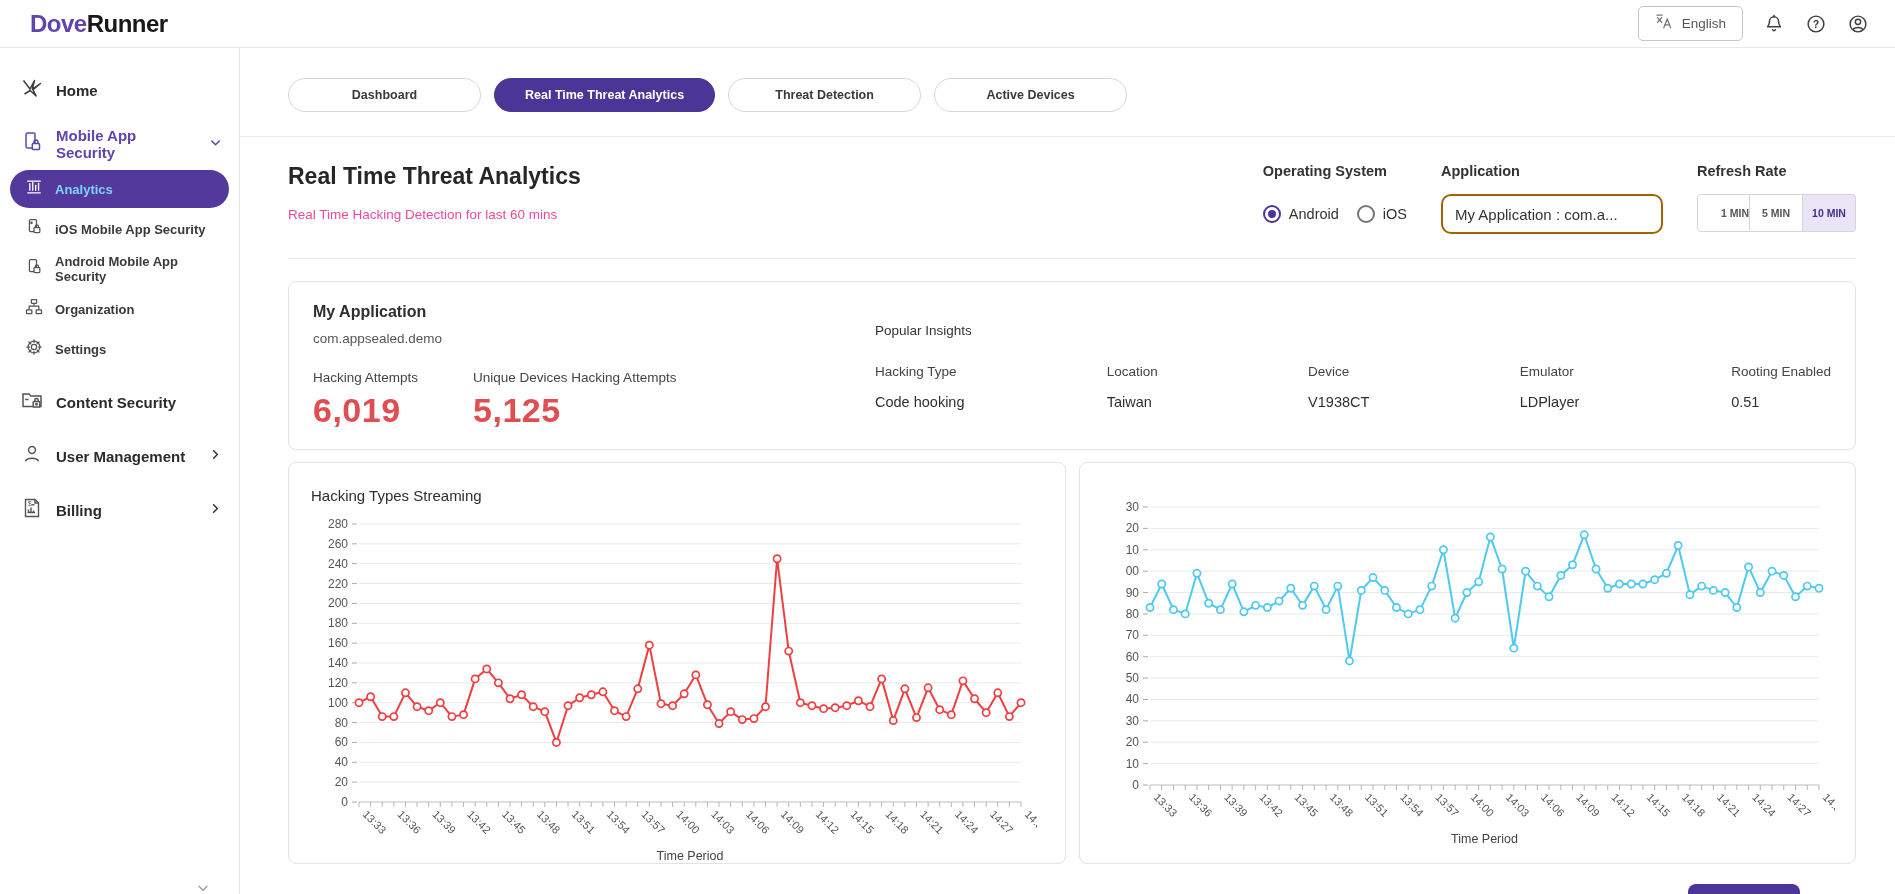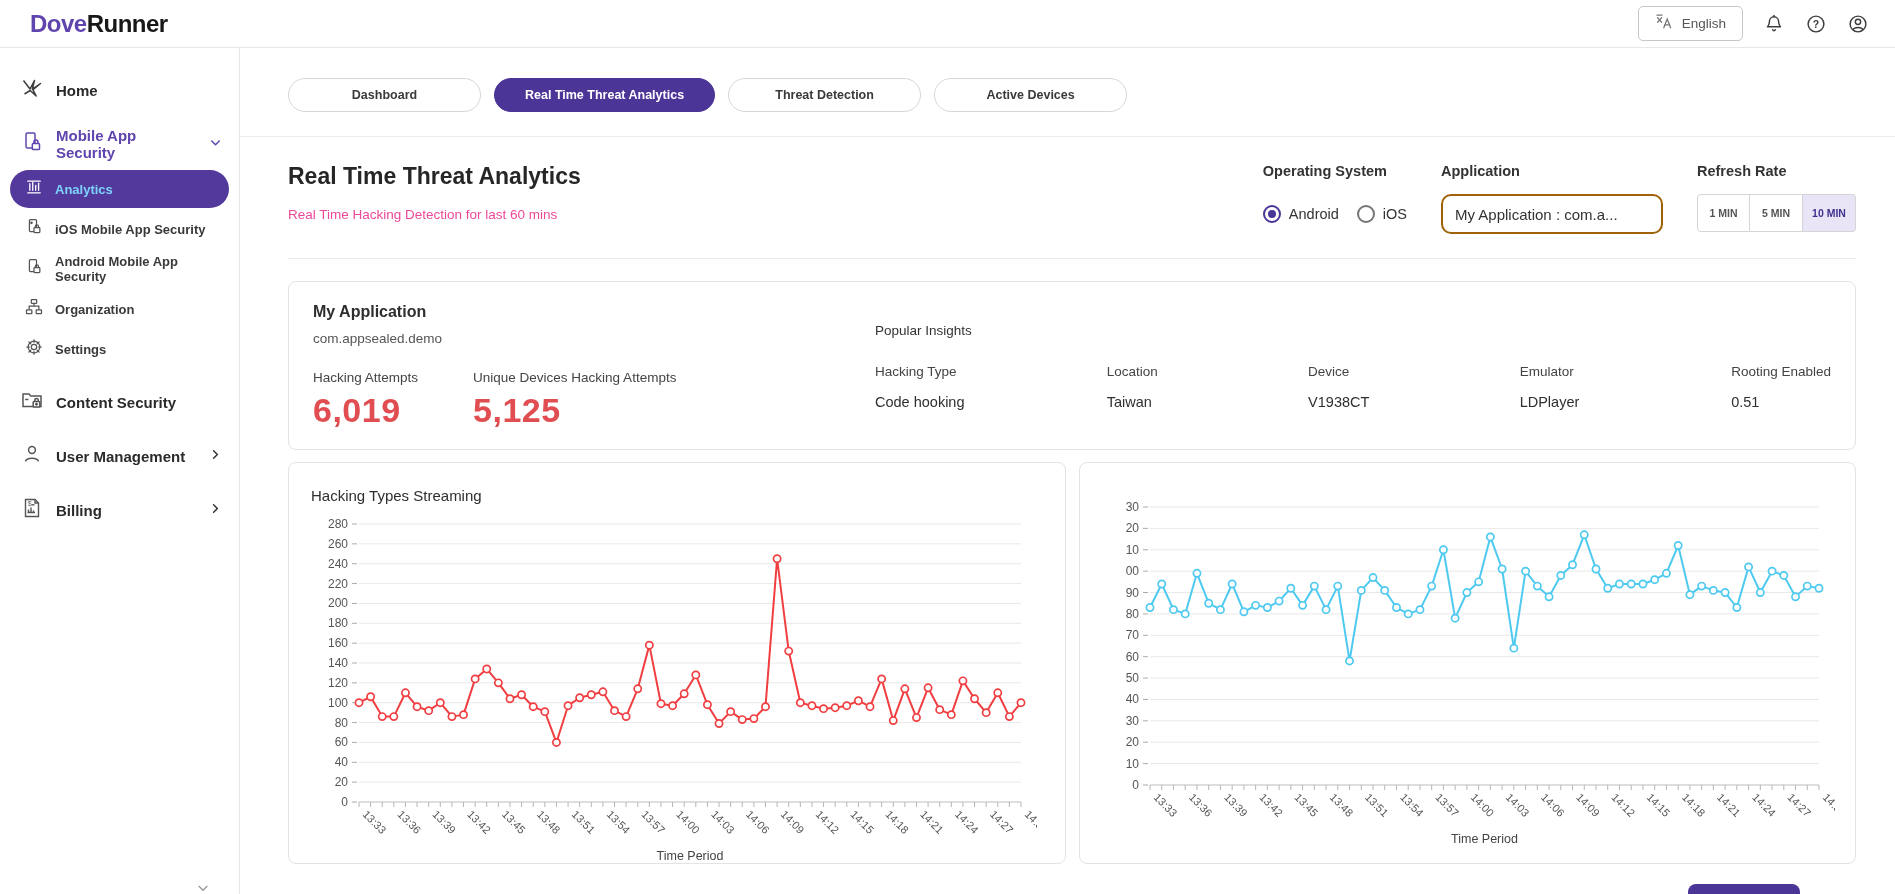--- a/index.html
+++ b/index.html
@@ -49,21 +49,21 @@
   .f-group .f-label { font-size:14.5px; font-weight:700; color:#333; margin-bottom:15px; }
   .radio-row { display:flex; align-items:center; gap:18px; height:40px; }
   .radio { display:flex; align-items:center; gap:8px; cursor:pointer; }
   .radio .rb { width:18px; height:18px; border-radius:50%; border:2px solid #757575; position:relative; background:#fff; }
   .radio.checked .rb { border-color:#4b3596; }
   .radio.checked .rb::after { content:""; position:absolute; left:3px; top:3px; width:8px; height:8px; border-radius:50%; background:#4b3596; }
   .radio .rlbl { font-size:14.5px; color:#333; }
   .app-select { width:222px; height:40px; border:2px solid #a16207; border-radius:10px; background:#fff; font-family:inherit; font-size:15px; color:#333; text-align:left; padding:0 12px; cursor:pointer; white-space:nowrap; overflow:hidden; }
   .seg { display:flex; height:38px; }
   .seg button { width:53px; border:1px solid #d5d5d5; border-left-width:0; background:#fff; font-family:inherit; font-size:10.5px; font-weight:700; color:#555; cursor:pointer; }
-  .seg button:first-child { border-left-width:1px; border-radius:4px 0 0 4px; }
+  .seg button:first-child { border-left-width:1px; border-radius:4px 0 0 4px;text-align:right; }
   .seg button:last-child { border-radius:0 4px 4px 0; }
   .seg button.active { background:#e9e5f6; color:#41318f; }
   .rule { border:none; border-top:1px solid #e9e9e9; margin-top:24px; }
 
   
   .card { border:1px solid #e3e3e3; border-radius:8px; background:#fff; }
   .summary-card { margin-top:22px; height:169px; padding:21px 24px; display:flex; }
   .sum-left { width:562px; }
   .sum-app { font-size:16px; font-weight:700; color:#2e2e2e; }
   .sum-pkg { margin-top:10px; font-size:13.5px; color:#555; }

